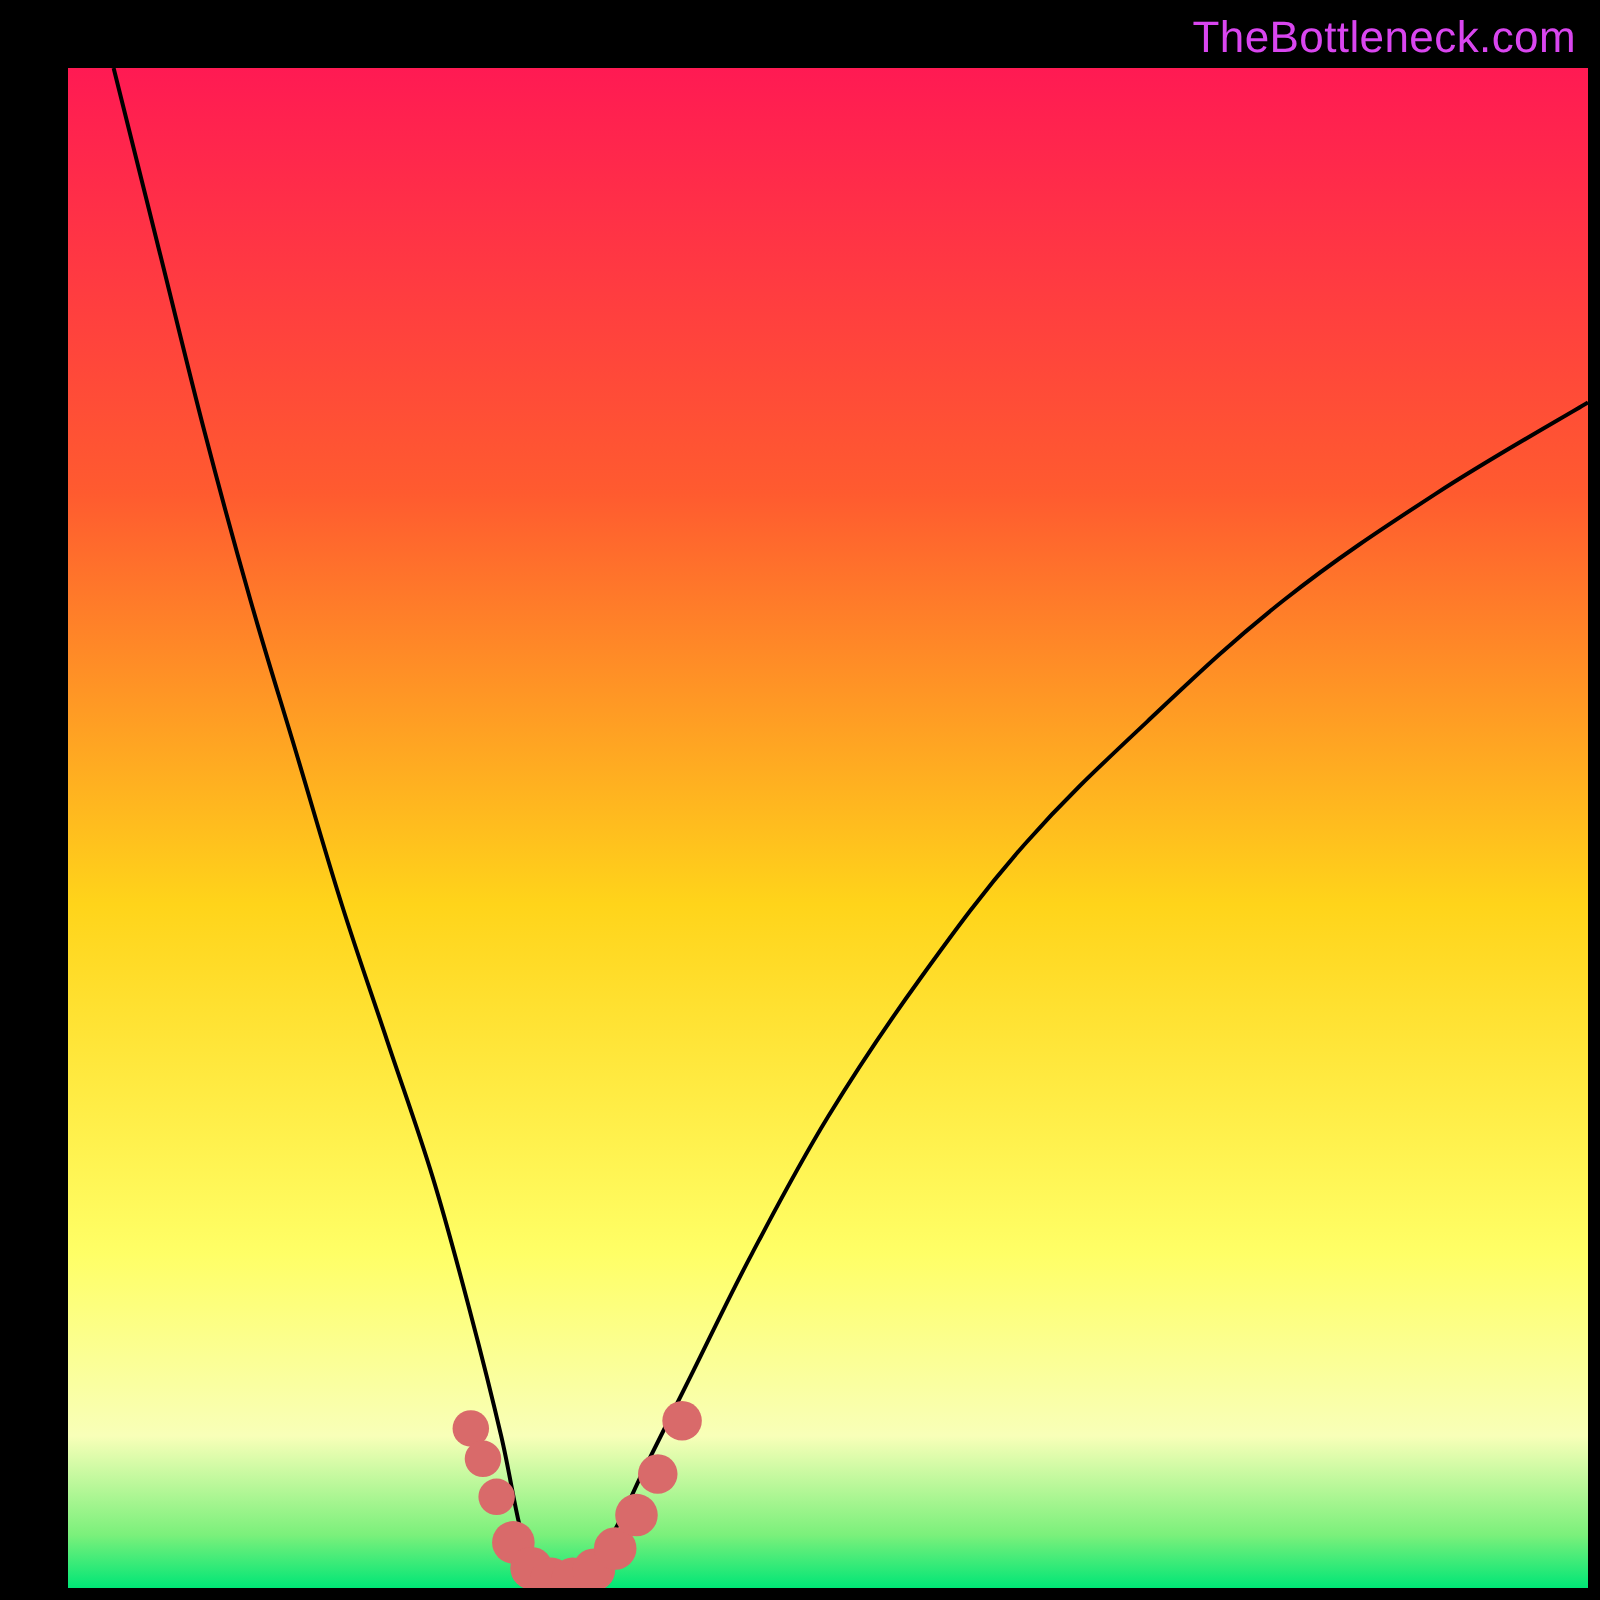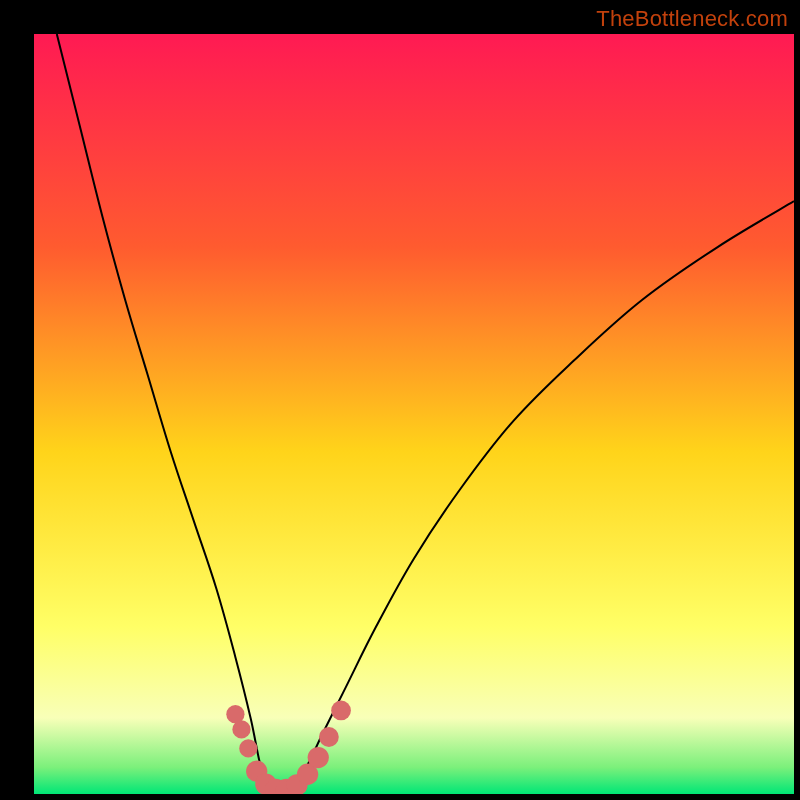--- a/index.html
+++ b/index.html
@@ -8,21 +8,21 @@
     width: 800px;
     height: 800px;
     background: #000;
     position: relative;
     font-family: Arial, sans-serif;
   }
   .watermark {
     position: absolute;
     top: 6px;
     right: 12px;
-    color: #c2410c;
+    color: #d946ef;
     font-size: 22px;
     font-weight: 500;
     z-index: 10;
     letter-spacing: 0.2px;
   }
   .plot-frame {
     position: absolute;
     left: 34px;
     top: 34px;
     width: 760px;

